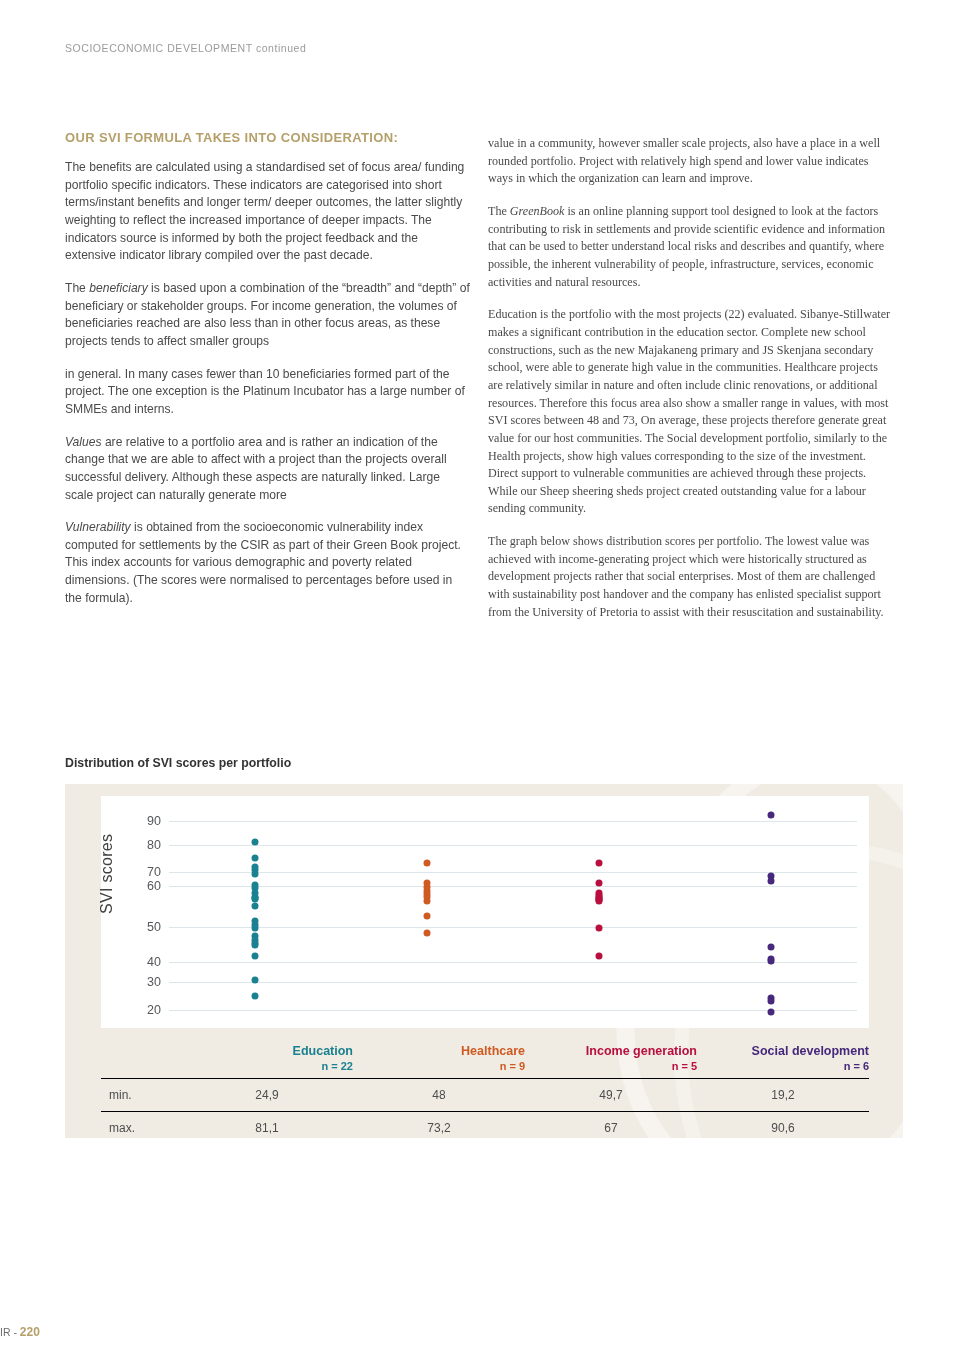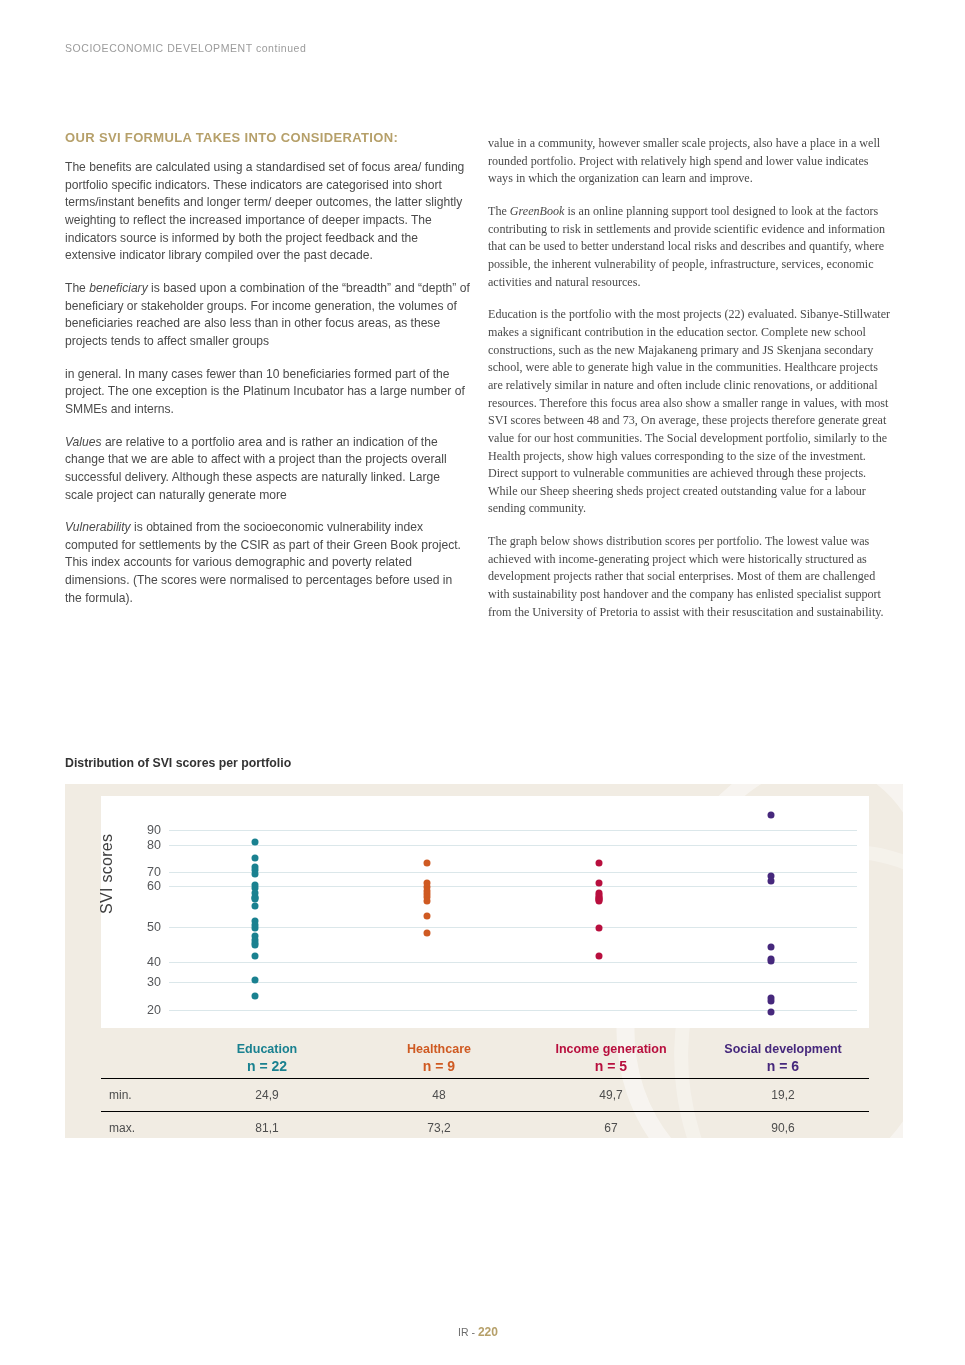--- a/index.html
+++ b/index.html
@@ -128,29 +128,29 @@
   .trow.head{height:40px;}
   .trow.data{height:32px;border-top:1px solid #000000;}
   .c-lbl{
     width:80px;font-size:12px;color:#4d4d4d;padding-left:8px;
     box-sizing:border-box;
   }
   .c-val{
     flex:1;text-align:center;font-size:12px;color:#4d4d4d;
   }
   .c-head{
-    flex:1;text-align:center;font-size:12.5px;font-weight:700;
+    flex:1;text-align:right;font-size:12.5px;font-weight:700;
     line-height:1.3;
   }
-  .c-head .n{font-size:14px;display:block;}
+  .c-head .n{font-size:11px;display:block;}
 
   
   .footer{
     position:absolute;left:0;top:1325px;width:956px;
-    text-align:center;font-size:10.5px;color:#6d6d6d;
+    font-size:10.5px;color:#6d6d6d;
   }
   .footer b{color:#b6a06a;font-weight:700;font-size:12px;}
 </style>
 </head>
 <body>
 
 <div class="page">
 
   <div class="running-header">SOCIOECONOMIC DEVELOPMENT continued</div>
 
@@ -205,21 +205,21 @@
           </div>
           <div class="gridline" style="top: 80px;">
             <span class="ytick">60</span>
           </div>
           <div class="gridline" style="top: 66.0779px;">
             <span class="ytick">70</span>
           </div>
           <div class="gridline" style="top: 38.5455px;">
             <span class="ytick">80</span>
           </div>
-          <div class="gridline" style="top: 24px;">
+          <div class="gridline" style="top: 15px;">
             <span class="ytick">90</span>
           </div>
           <div class="dot" style="left: 86px; top: 35.5169px; background: rgb(26, 129, 144);"></div>
           <div class="dot" style="left: 86px; top: 51.761px; background: rgb(26, 129, 144);"></div>
           <div class="dot" style="left: 86px; top: 61.1221px; background: rgb(26, 129, 144);"></div>
           <div class="dot" style="left: 86px; top: 63.8753px; background: rgb(26, 129, 144);"></div>
           <div class="dot" style="left: 86px; top: 68.2805px; background: rgb(26, 129, 144);"></div>
           <div class="dot" style="left: 86px; top: 78.7429px; background: rgb(26, 129, 144);"></div>
           <div class="dot" style="left: 86px; top: 82.0468px; background: rgb(26, 129, 144);"></div>
           <div class="dot" style="left: 86px; top: 87.0026px; background: rgb(26, 129, 144);"></div>

